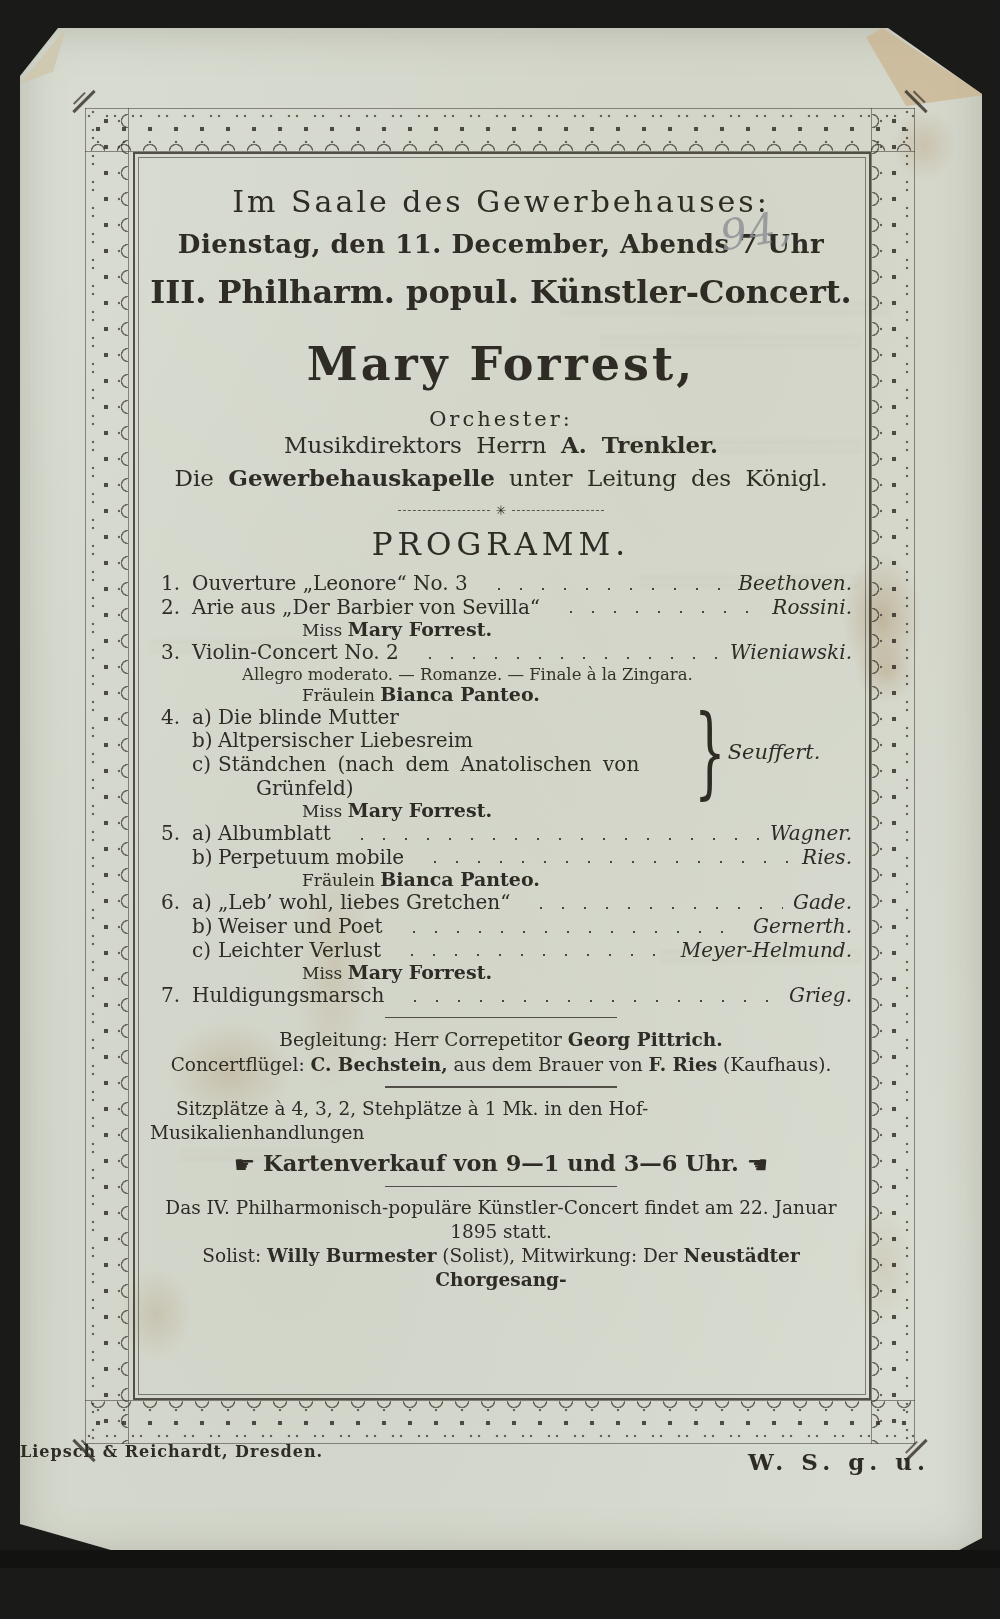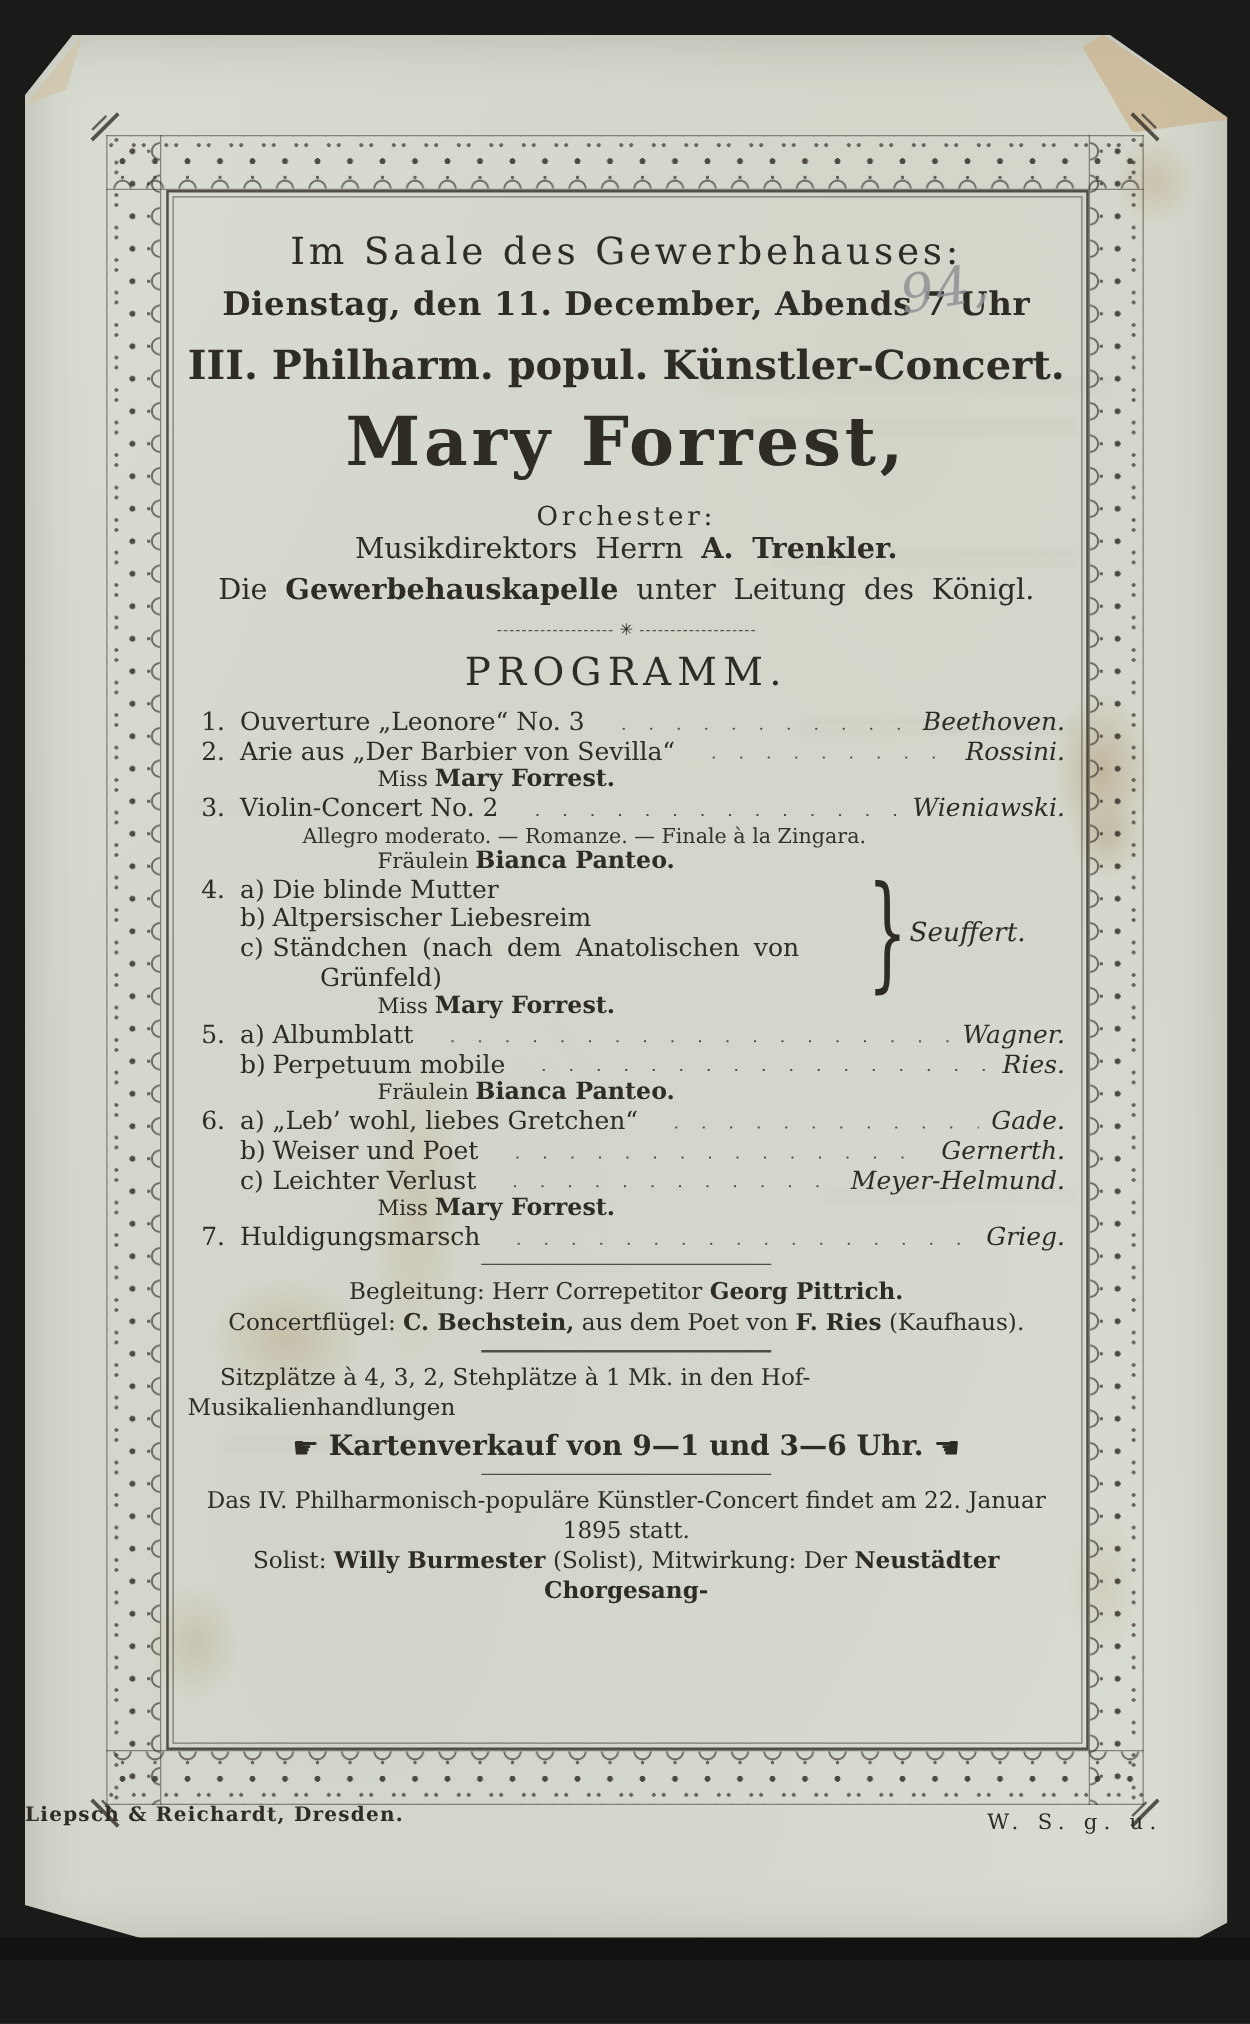--- a/index.html
+++ b/index.html
@@ -48,21 +48,21 @@
   .sprig-br{right:-16px;bottom:-8px;transform:rotate(-45deg);}
   .sprig-bl{left:-16px;bottom:-8px;transform:rotate(45deg);}
   .innerbox{position:absolute;left:113px;top:124px;width:734px;height:1244px;border:2px solid rgba(48,44,36,.8);}
   .innerbox::before{content:"";position:absolute;inset:3px;border:1px solid rgba(48,44,36,.55);}
   
   .content{position:absolute;left:130px;top:140px;width:702px;height:1218px;overflow:hidden;text-align:center;}
   .venue{font-size:30px;letter-spacing:3px;margin-top:16px;}
   .dtline{font-size:26px;font-weight:700;margin-top:10px;letter-spacing:.5px;}
   .ctitle{font-size:32px;font-weight:700;margin-top:14px;}
   .small-sp{font-size:21px;letter-spacing:3px;margin-top:12px;}
-  .sol1{font-size:54px;font-weight:700;letter-spacing:3px;margin-top:10px;}
+  .sol1{font-size:46px;font-weight:700;letter-spacing:3px;margin-top:26px;}
   .sol2{font-size:41px;margin-top:4px;letter-spacing:1px;}
   .sol2 b{letter-spacing:3px;}
   .orch{font-size:23px;margin-top:6px;word-spacing:7px;}
   .sep{display:flex;align-items:center;justify-content:center;margin:12px auto 8px;}
   .sep i{display:block;width:92px;border-top:1px dashed rgba(47,44,37,.75);}
   .sep .og{font-family:"DejaVu Sans",sans-serif;font-size:13px;margin:0 6px;font-style:normal;}
   .programm{font-size:31px;letter-spacing:5px;margin:6px 0 10px;}
   .plist{text-align:left;font-size:20px;line-height:23.6px;}
   .prow{display:flex;align-items:baseline;}
   .pnum{flex:0 0 30px;text-align:right;margin-right:12px;}
@@ -81,21 +81,21 @@
   .b4-brace{font-size:100px;line-height:96px;transform:scaleX(.5);margin:-2px -16px 0 -10px;font-weight:400;}
   .b4-comp{align-self:center;font-style:italic;font-size:21px;margin-left:2px;}
   .rule{width:232px;height:1.5px;background:rgba(47,44,37,.8);margin:9px auto;}
   .cred{font-size:18.5px;line-height:25px;}
   .tix{font-size:18.5px;line-height:24px;text-align:left;}
   .tix .l1{text-indent:26px;}
   .sale{font-size:22.5px;font-weight:700;margin-top:6px;text-align:center;}
   .hand{font-family:"DejaVu Sans",sans-serif;font-size:24px;font-weight:400;vertical-align:-2px;}
   .next{font-size:18.5px;line-height:24px;}
   .printer{position:absolute;left:0;top:1414px;width:962px;text-align:left;font-size:16px;font-weight:700;letter-spacing:1px;}
-  .shelfmark{position:absolute;right:52px;top:1420px;font-size:17px;font-weight:400;letter-spacing:5px;}
+  .shelfmark{position:absolute;right:52px;top:1420px;font-size:23px;font-weight:700;letter-spacing:5px;}
   .pencil{position:absolute;left:700px;top:178px;font-size:42px;color:#8f9296;font-style:italic;transform:rotate(-9deg);letter-spacing:2px;opacity:.85;}
   
   .blackband{position:absolute;left:0;top:1550px;width:1000px;height:18px;background:#121211;}
   .footerbar{position:absolute;left:0;top:1566px;width:1000px;height:53px;background:#8c8c8c;font-family:"Liberation Sans","DejaVu Sans",sans-serif;}
   .slub{position:absolute;left:15px;top:5px;display:flex;}
   .book{width:34px;height:30px;position:relative;margin-top:3px;}
   .book span{position:absolute;top:2px;width:14px;height:24px;background:#fff;}
   .book span:first-child{left:0;transform:skewY(9deg);}
   .book span:last-child{right:2px;transform:skewY(-9deg);}
   .slubtxt{margin-left:12px;color:#fff;}
@@ -255,21 +255,21 @@
           <span class="pnum">7.</span>
           <span>Huldigungsmarsch</span>
           <span class="dots"></span>
           <span class="comp">Grieg.</span>
         </div>
       </div>
 
       <div class="rule"></div>
 
       <div class="cred"><span>Begleitung:</span> <span>Herr Correpetitor</span> <b>Georg Pittrich.</b></div>
-      <div class="cred"><span>Concertflügel:</span> <b>C. Bechstein,</b> <span>aus dem Poet von</span> <b>F. Ries</b> <span>(Kaufhaus).</span></div>
+      <div class="cred"><span>Concertflügel:</span> <b>C. Bechstein,</b> <span>aus dem Brauer von</span> <b>F. Ries</b> <span>(Kaufhaus).</span></div>
 
       <div class="rule"></div>
 
       <div class="tix">
         <div class="l1">Sitzplätze à 4, 3, 2, Stehplätze à 1 Mk. in den Hof-Musikalienhandlungen</div>
         <div class="sale"><span class="hand">☛</span> <span>Kartenverkauf von 9—1 und 3—6 Uhr.</span> <span class="hand">☚</span></div>
       </div>
 
       <div class="rule"></div>
 

